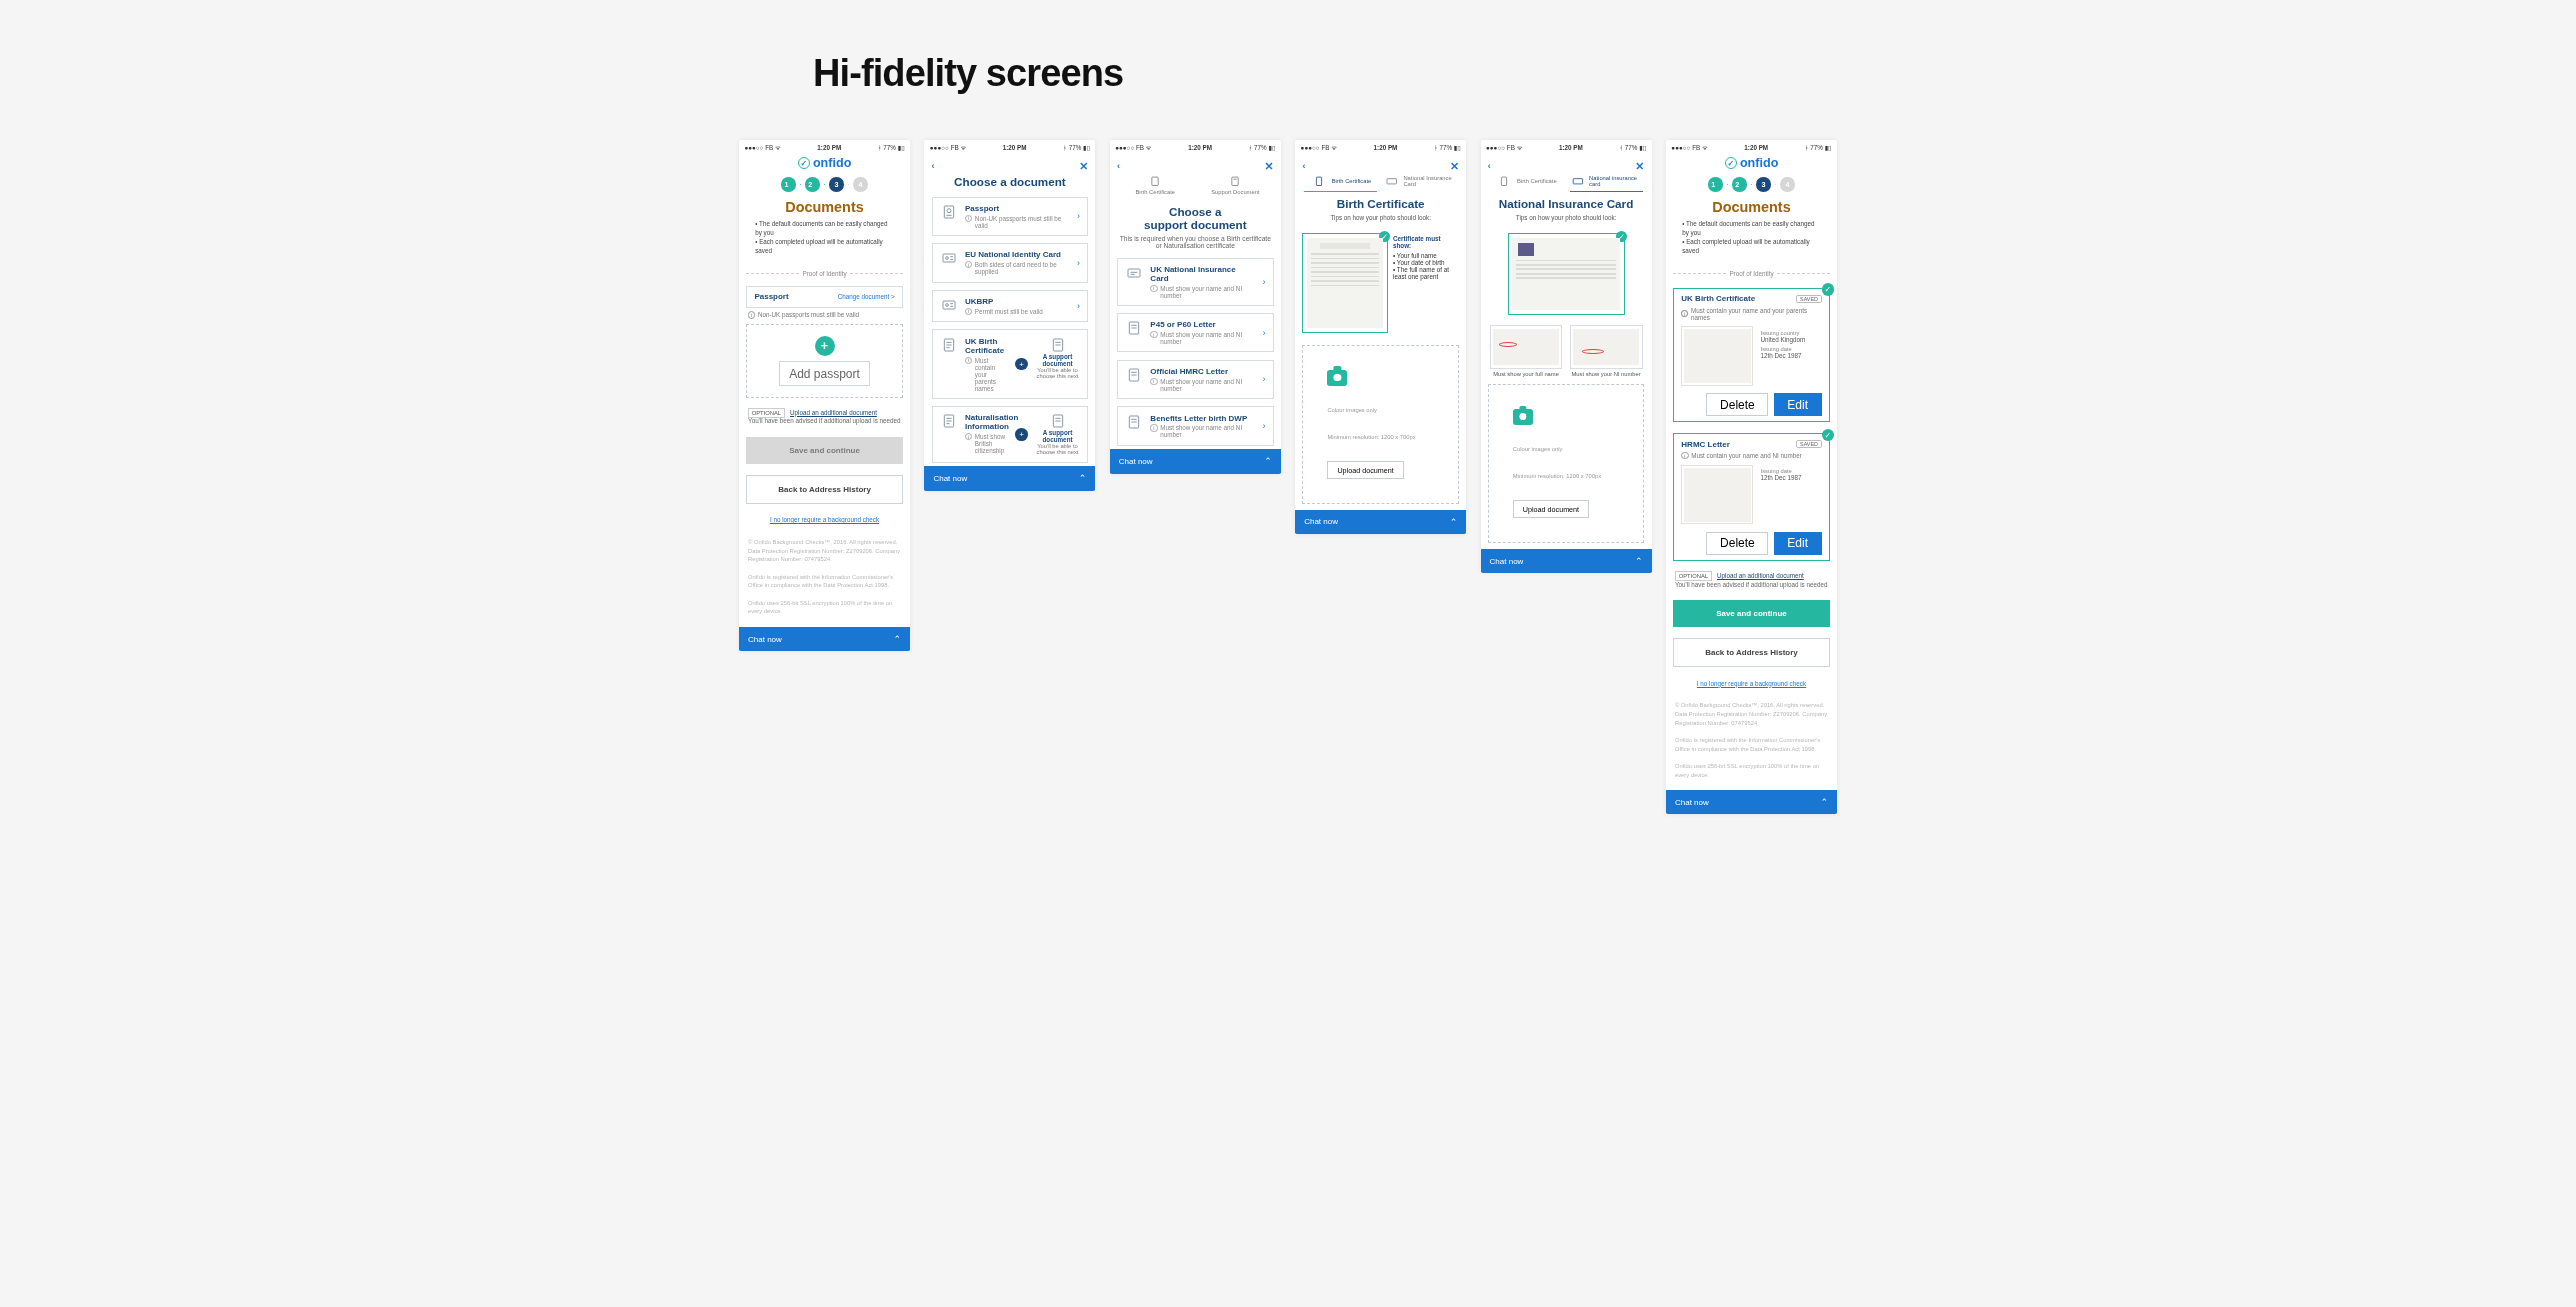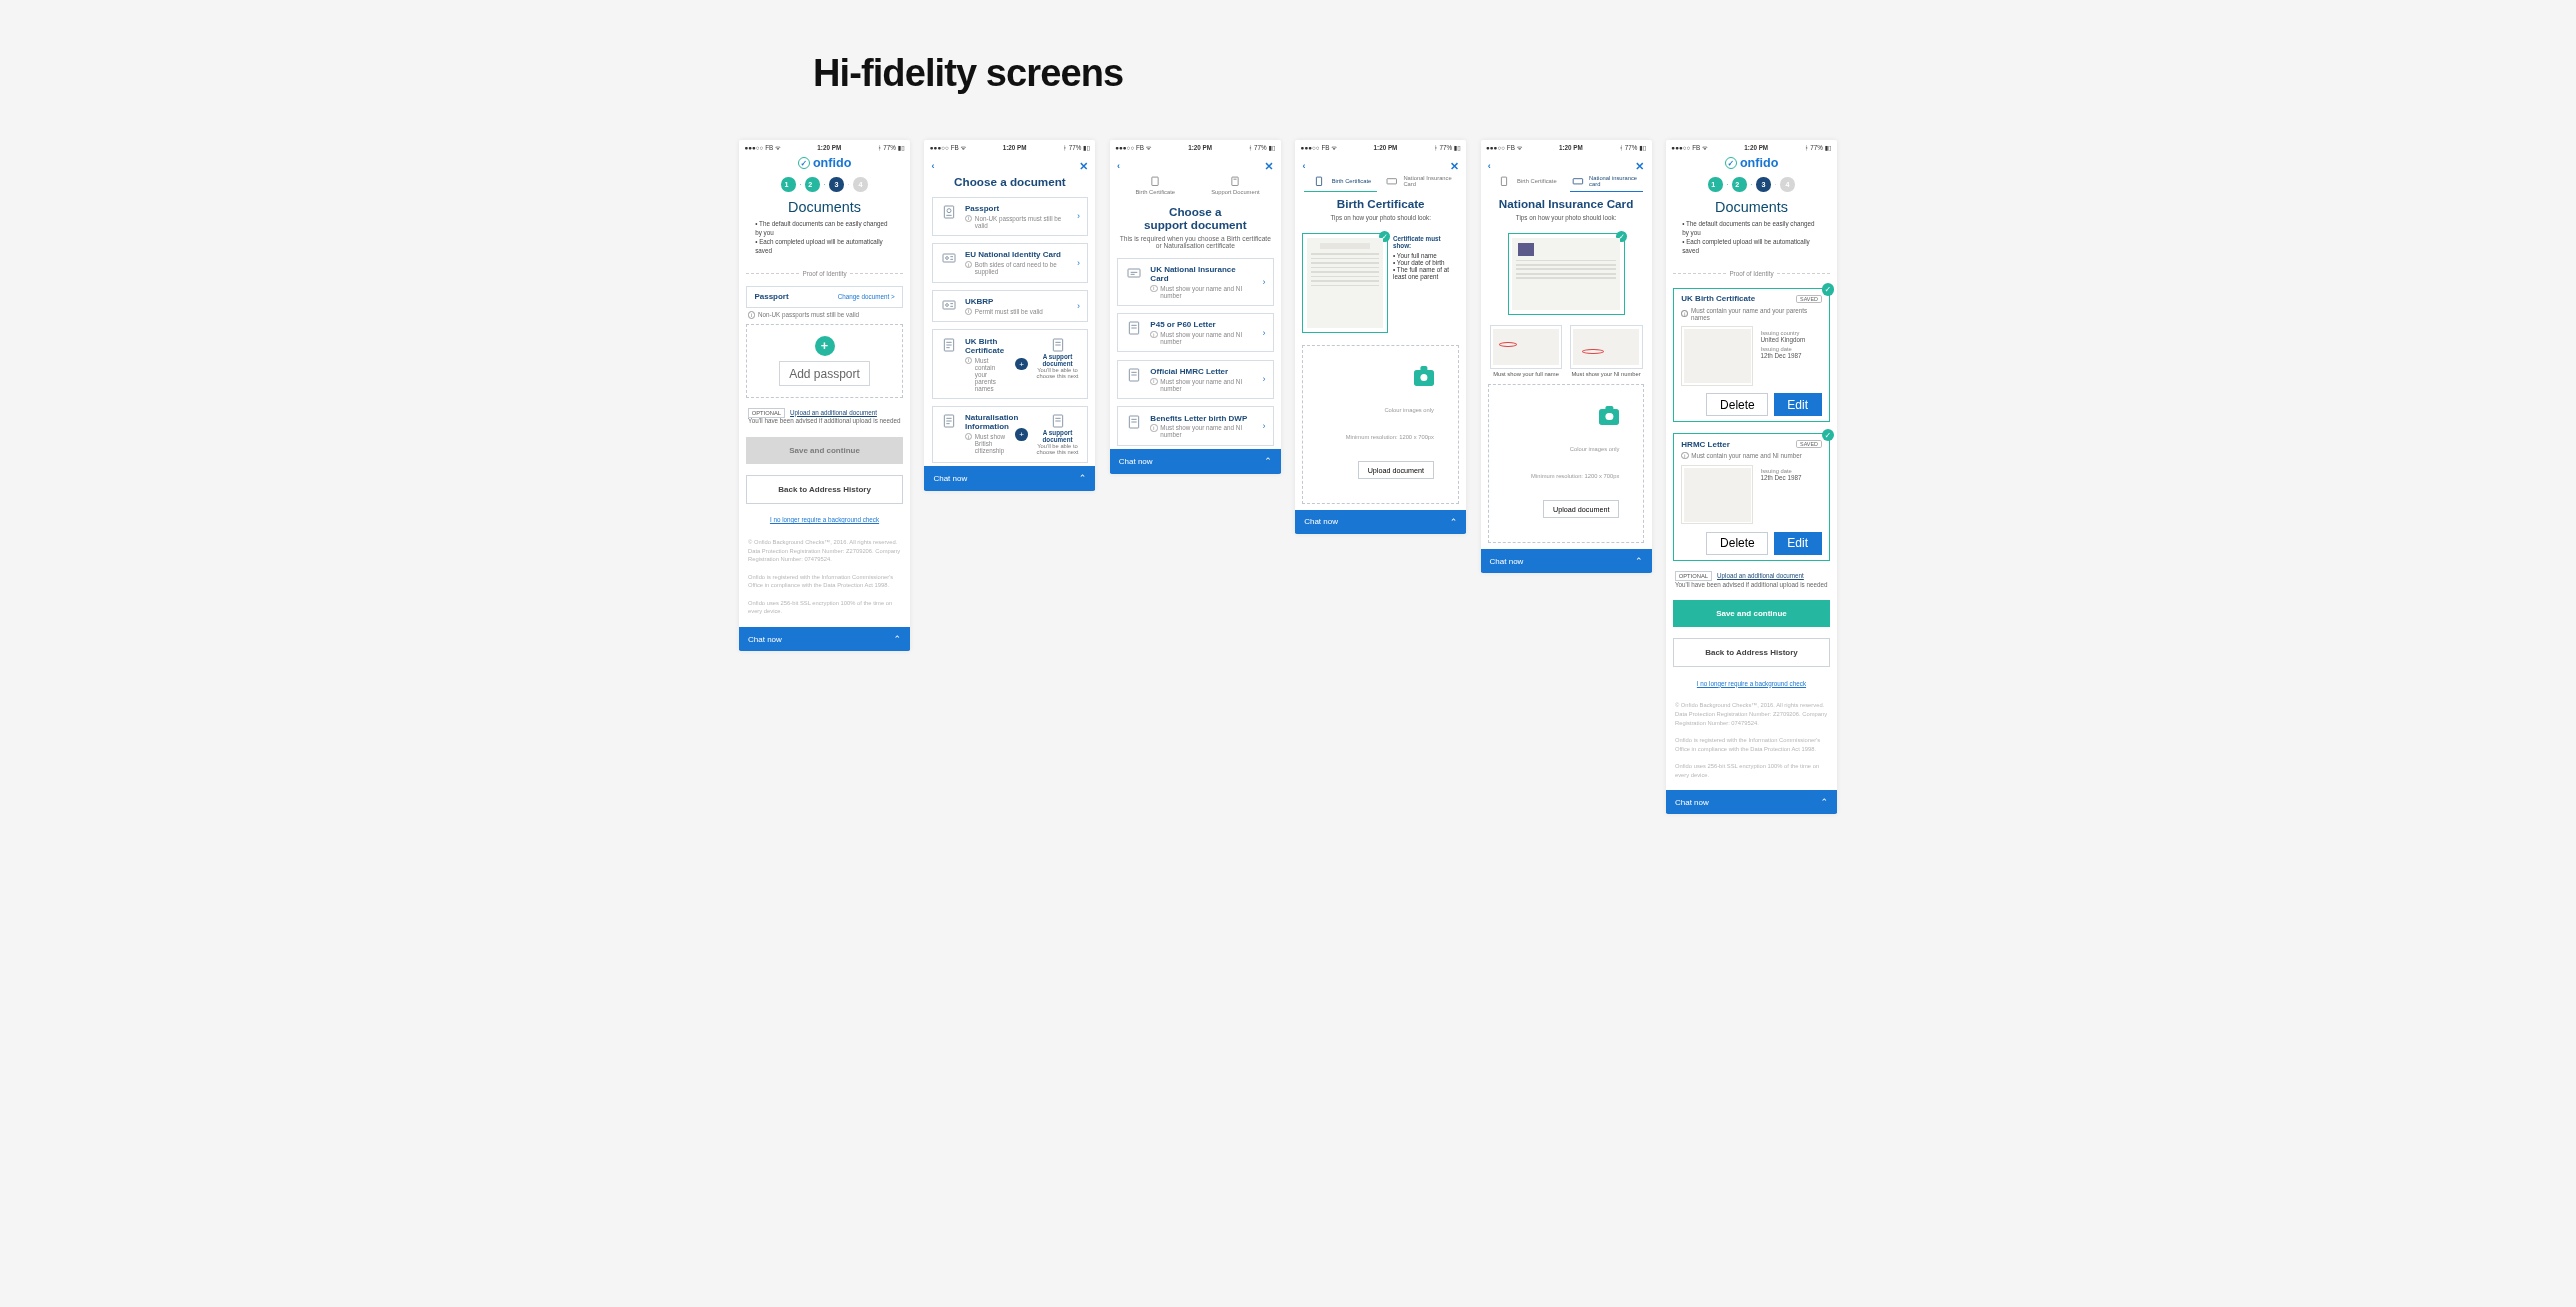--- a/index.html
+++ b/index.html
@@ -21,21 +21,21 @@
 .logo .check { width:12.6px; height:12.6px; border:1.8px solid #25b79f; border-radius:50%; display:flex; align-items:center; justify-content:center; color:#1976d2; font-size:8px; font-weight:900; }
 
 .steps { display:flex; justify-content:center; align-items:center; gap:3.6px; margin:1.8px 0 7.2px; }
 .step { width:14.4px; height:14.4px; border-radius:50%; display:flex; align-items:center; justify-content:center; font-size:7.2px; font-weight:700; color:#fff; position:relative;}
 .step.done { background:#25b79f; }
 .step.active { background:#1b4a7a; }
 .step.idle { background:#d6d6d6; color:#fff;}
 .step.done:not(:last-child)::after, .dot-after { content:"•"; color:#25b79f; margin-left:1.8px;}
 .step-sep { color:#25b79f; font-size:7.2px;}
 
-h2.section-title { color:#0c4a6e; font-weight:400; font-size:14.4px; margin-bottom:5.4px;}
+h2.section-title { color:#a16207; font-weight:700; font-size:14.4px; margin-bottom:5.4px;}
 .intro-list { text-align:left; font-size:6.3px; color:#444; line-height:1.4; padding:0 7.2px; list-style:none;}
 .intro-list li::before { content:"• "; color:#444;}
 
 .divider-label { display:flex; align-items:center; gap:3.6px; margin:9px 7.2px 5.4px; color:#888; font-size:6.3px;}
 .divider-label::before, .divider-label::after { content:""; flex:1; border-top:0.9px dashed #cfcfcf;}
 
 .card { border:0.9px solid #d6dde4; margin:3.6px 7.2px; padding:5.4px 7.2px; background:#fff; position:relative;}
 .card.flex { display:flex; justify-content:space-between; align-items:center;}
 .card .card-title { font-weight:600; color:#1b4a7a; font-size:8px;}
 .link-blue { color:#1976d2; font-size:6.3px; text-decoration:none; cursor:pointer;}
@@ -93,21 +93,21 @@
 .photo-frame { flex:1; border:1.8px solid #25b79f; padding:3.6px; position:relative;}
 .photo-frame .paper { background:#f3f3f0; height:90px; position:relative; display:flex; flex-direction:column; gap:2.7px; padding:3.6px;}
 .paper .line { height:1.8px; background:#dcdcd6;}
 .paper .heading { height:5.4px; background:#e6e5df; margin:1.8px 9px;}
 .check-badge { width:10.8px; height:10.8px; border-radius:50%; background:#25b79f; color:#fff; display:flex; align-items:center; justify-content:center; font-size:7.2px; position:absolute; top:-3.6px; right:-3.6px;}
 .info-col { font-size:6.3px; color:#333; padding:1.8px 0;}
 .info-col .lab { font-weight:600; color:#1b4a7a;}
 .info-col ul { list-style:none; margin-top:2.7px;}
 .info-col li::before { content:"• "; }
 
-.upload-area { border:0.9px dashed #c0c8d0; margin:5.4px 7.2px; padding:24px; display:flex; flex-direction:column; align-items:flex-end; gap:21px;}
+.upload-area { border:0.9px dashed #c0c8d0; margin:5.4px 7.2px; padding:24px; display:flex; flex-direction:column; align-items:flex-start; gap:21px;}
 .camera { width:20px; height:16px; background:#25b79f; border-radius:2.7px; position:relative;}
 .camera::before { content:""; position:absolute; top:-3.6px; left:50%; transform:translateX(-50%); width:7.2px; height:3.6px; background:#25b79f; border-radius:1.8px 1.8px 0 0;}
 .camera::after { content:""; position:absolute; top:3.6px; left:50%; transform:translateX(-50%); width:7.2px; height:7.2px; border-radius:50%; background:#fff;}
 .upload-area .tiny { font-size:5.8px; color:#999; text-align:center;}
 .btn-sm { border:0.9px solid #c6cdd4; background:#fff; padding:3.6px 9px; font-size:7.2px; cursor:pointer;}
 
 .two-thumbs { display:flex; gap:7.2px; justify-content:center; padding:3.6px 9px 0;}
 .thumb-col { flex:1; display:flex; flex-direction:column; align-items:center; gap:2.7px;}
 .thumb-col .thumb-frame { width:100%; border:0.9px solid #d6dde4; padding:2.7px;}
 .thumb-col .paper2 { height:36px; background:#f2f1ee; position:relative;}

